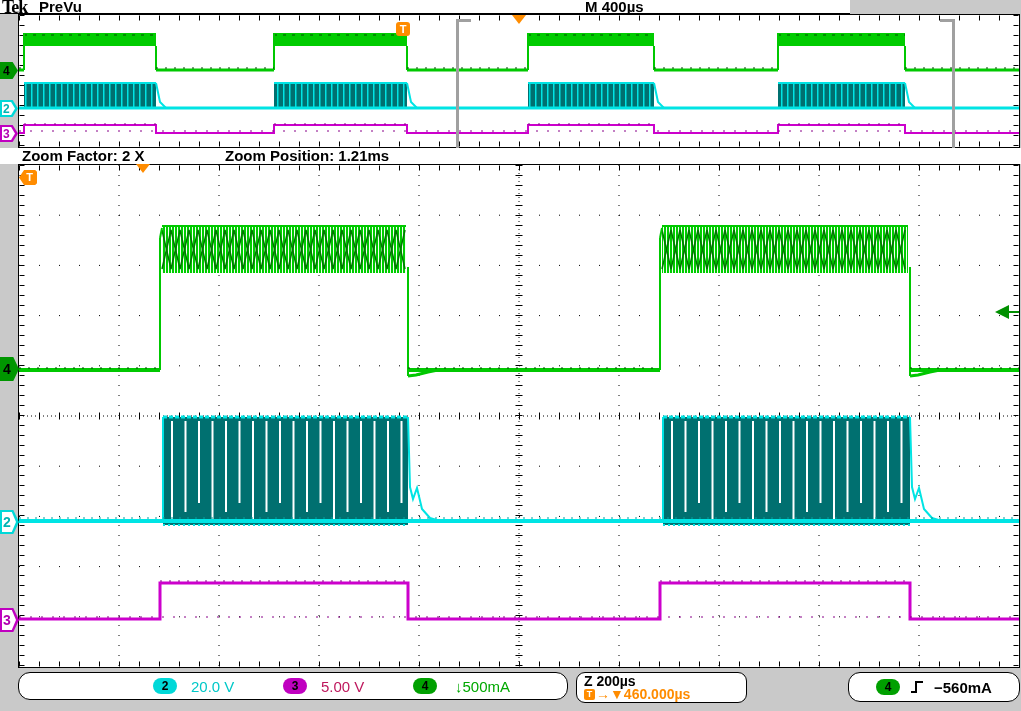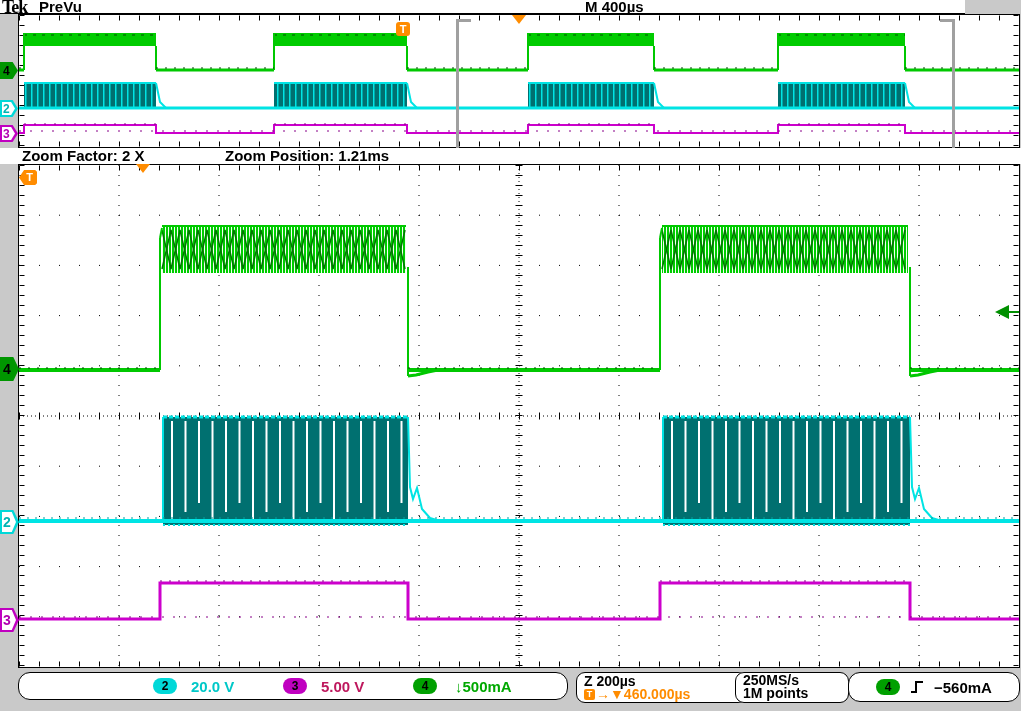--- a/index.html
+++ b/index.html
@@ -1,20 +1,20 @@
 <!DOCTYPE html>
 <html><head>
 <meta charset="utf-8">
 <style>
   html,body{margin:0;padding:0;}
   #screen{position:relative;width:1021px;height:711px;background:#c9c9c9;
     font-family:"Liberation Sans","DejaVu Sans",sans-serif;overflow:hidden;}
   .abs{position:absolute;}
   
-  #top-bar{left:0;top:0;width:965px;height:13px;background:#fff;border-bottom:1px solid #000;}
+  #top-bar{left:0;top:0;width:850px;height:13px;background:#fff;border-bottom:1px solid #000;}
   #tek-logo{left:2px;top:-3px;font-family:"Liberation Serif","DejaVu Serif",serif;
     font-size:18px;font-weight:bold;letter-spacing:-1px;color:#000;}
   #prevu{left:39px;top:-2px;font-size:15px;font-weight:bold;color:#000;}
   #m-timebase{left:585px;top:-2px;font-size:15px;font-weight:bold;color:#000;}
   
   #overview-win{left:18px;top:14px;width:1000px;height:132px;background:#fff;border:1px solid #000;}
   #zoom-bar{left:0;top:148px;width:1021px;height:16px;background:#fff;}
   #zoom-factor{left:22px;top:-1px;font-size:15px;font-weight:bold;color:#000;}
   #zoom-position{left:225px;top:-1px;font-size:15px;font-weight:bold;color:#000;}
   #main-win{left:18px;top:164px;width:1000px;height:502px;background:#fff;border:1px solid #000;}
@@ -41,21 +41,21 @@
   .bracket{width:12px;height:126px;border-top:3px solid #a0a0a0;border-bottom:3px solid #a0a0a0;}
   .bracket.left{border-left:3px solid #a0a0a0;}
   .bracket.right{border-right:3px solid #a0a0a0;}
   
   .sbox{background:#fff;border:1px solid #000;border-radius:12px;}
   #box-vert{left:18px;top:672px;width:548px;height:26px;}
   #box-vert span{position:absolute;top:50%;transform:translateY(-50%);}
   .oval{width:24px;height:16px;border-radius:8px;color:#000;font-size:12px;font-weight:bold;
     text-align:center;line-height:16px;display:inline-block;}
   .oval.o2{background:#00d8d8;} .oval.o3{background:#c000c0;} .oval.o4{background:#00a000;}
-  .readout{font-size:15px;font-weight:bold;}
+  .readout{font-size:15px;font-weight:normal;}
   .r2{color:#00c8c8;} .r3{color:#be185d;} .r4{color:#00a800;}
   #box-horz{left:576px;top:672px;width:150px;height:28px;border-radius:9px;padding:1px 12px 0 7px;box-sizing:content-box;}
   #box-horz .l1{font-size:14px;font-weight:bold;color:#000;line-height:14px;}
   #box-horz .l2{font-size:14px;font-weight:bold;color:#ff8c00;line-height:13px;display:flex;align-items:center;}
   .t-mini{background:#ff8c00;color:#fff;font-size:9px;font-weight:bold;width:11px;height:11px;
     line-height:11px;text-align:center;border-radius:2px;display:inline-block;margin-right:1px;}
   #box-acq{left:735px;top:672px;width:105px;height:28px;border-radius:9px;padding:1px 0 0 7px;}
   #box-acq div{font-size:14px;font-weight:bold;color:#000;line-height:13px;}
   #box-trig{left:848px;top:672px;width:170px;height:28px;display:flex;align-items:center;}
   #box-trig .oval{margin-left:27px;}
@@ -297,24 +297,20 @@
   </div>
 
   <div class="abs sbox" id="box-horz">
     <div class="l1">Z 200µs</div>
     <div class="l2">
         <span class="t-mini">T</span>
         <span>→▼460.000µs</span>
       </div>
   </div>
 
-  <div class="abs sbox" id="box-acq">
-    <div>250MS/s</div>
-    <div>1M points</div>
-  </div>
 
   <div class="abs sbox" id="box-trig">
     <span class="oval o4">4</span>
     <svg width="14" height="16" viewBox="0 0 14 16">
       <path d="M1 13 H6 V3 H13" stroke="#000" stroke-width="2" fill="none"></path>
     </svg>
     <span class="lvl">−560mA</span>
   </div>
 
 </div>

